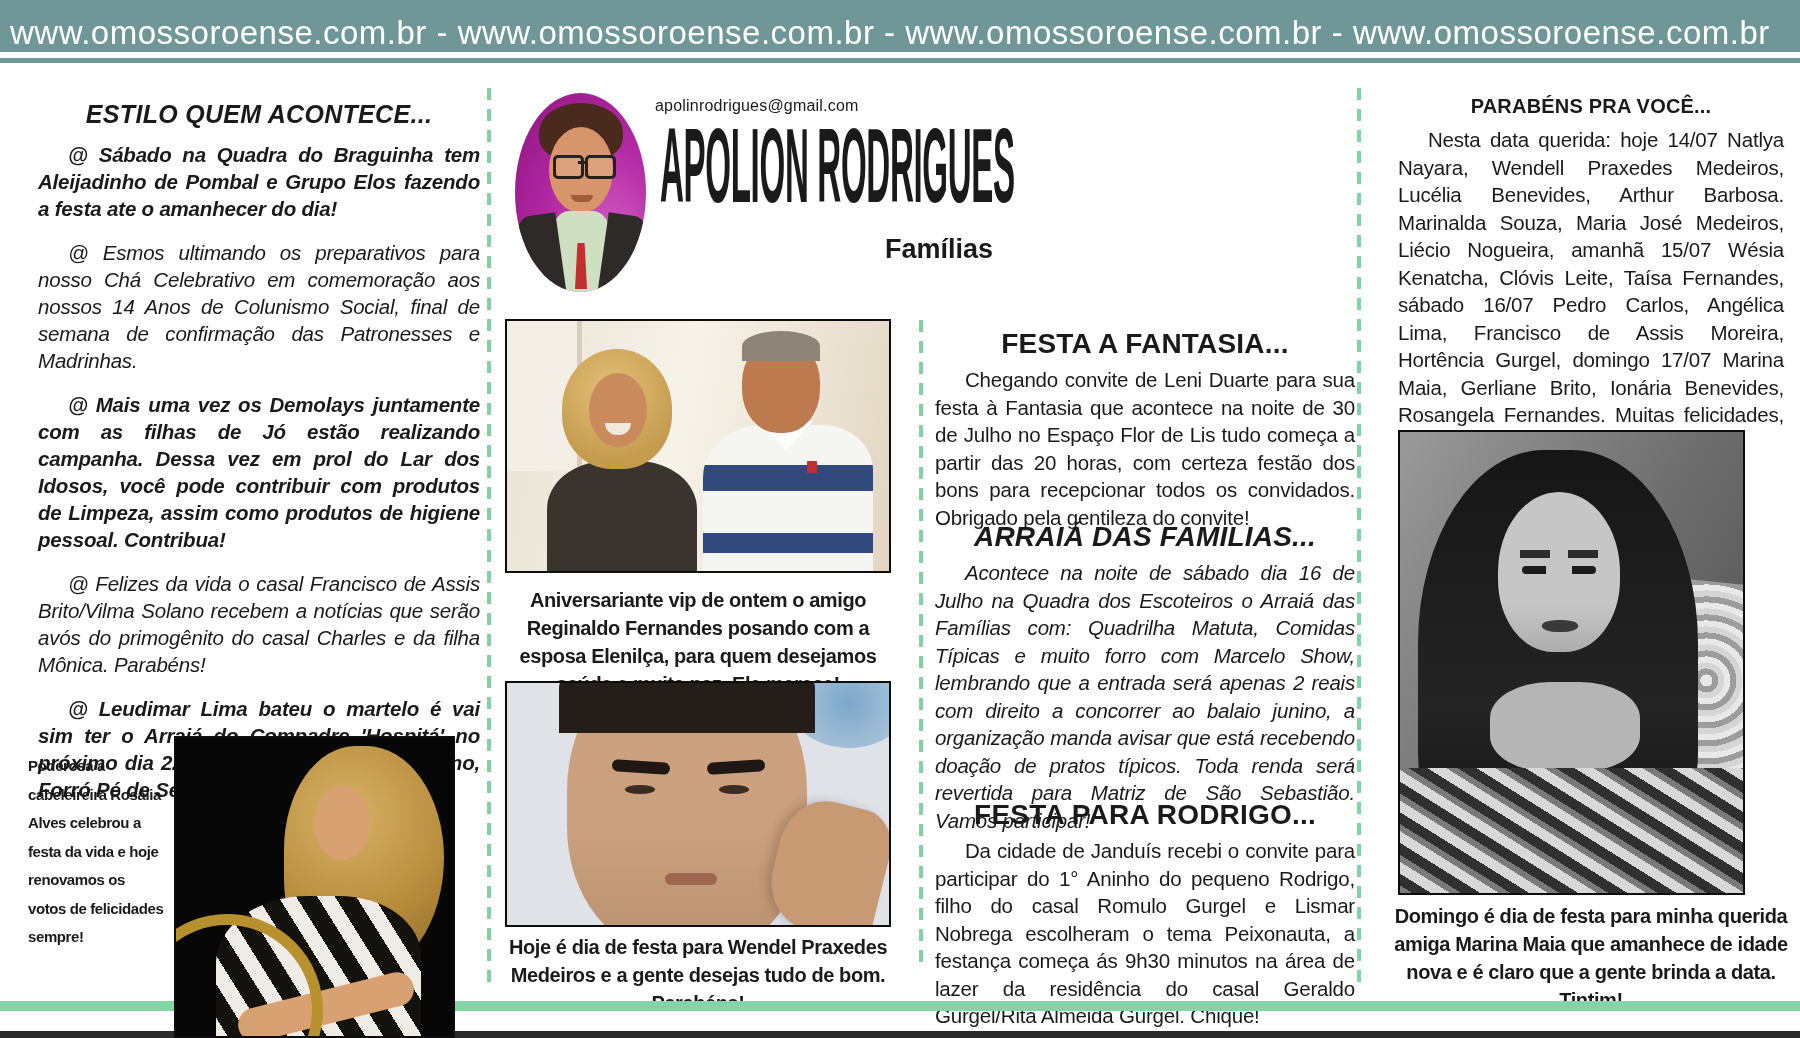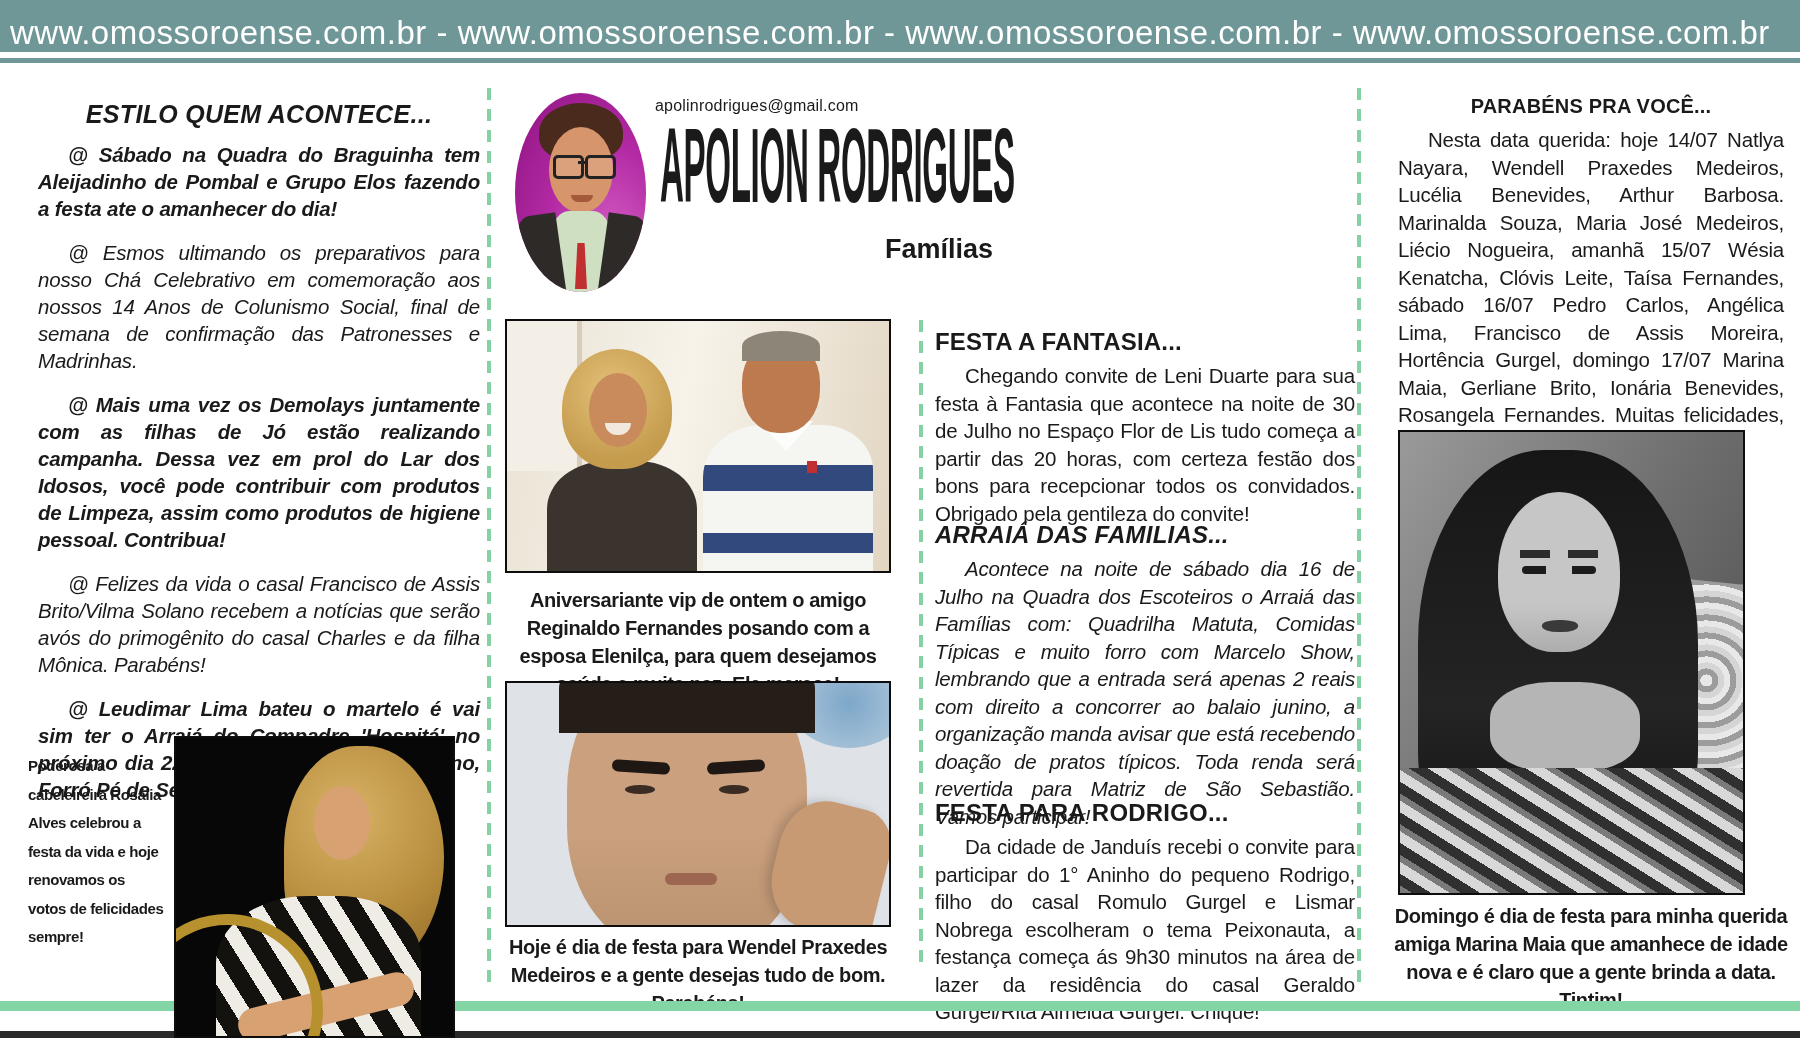--- a/index.html
+++ b/index.html
@@ -120,21 +120,21 @@
   .subtitle{position:absolute;left:660px;top:234px;width:333px;text-align:right;font-size:27px;font-weight:700;}
 
   
   .caption{position:absolute;text-align:center;font-weight:700;font-size:20px;line-height:28px;letter-spacing:-0.4px;}
   .cap-reginaldo{left:500px;top:586px;width:396px;}
   .cap-wendel{left:500px;top:933px;width:396px;}
   .cap-marina{left:1385px;top:902px;width:412px;}
 
   
   .section{position:absolute;left:935px;width:420px;}
-  .section h3{margin:0 0 6px 0;font-size:24px;font-weight:700;text-align:left;letter-spacing:0.2px;}
+  .section h3{margin:0 0 6px 0;font-size:28px;font-weight:700;text-align:center;letter-spacing:0.2px;}
   .section p{margin:0;font-size:20.5px;line-height:27.5px;text-align:justify;text-indent:30px;letter-spacing:-0.2px;}
   .sec1{top:328px;}
   .sec2{top:521px;font-style:italic;}
   .sec3{top:799px;}
 
   
   .col-right{position:absolute;left:1390px;top:95px;width:402px;}
   .col-right h3{margin:0 0 6px 0;font-size:20px;font-weight:700;text-align:center;letter-spacing:0.2px;}
   .col-right p{margin:8px;font-size:20.5px;line-height:27.5px;text-align:justify;text-indent:30px;letter-spacing:-0.2px;}
 </style>

